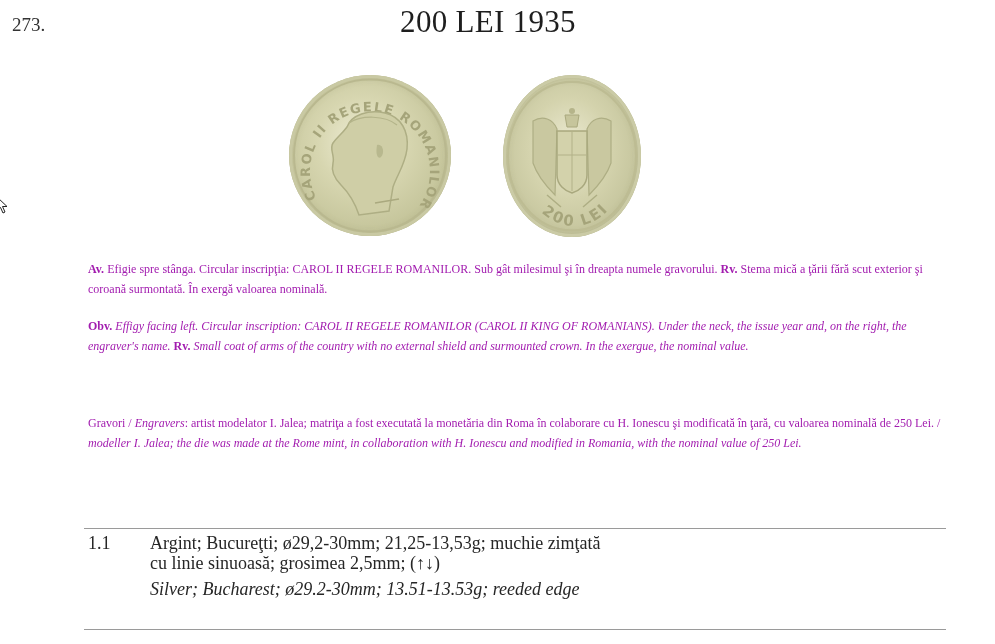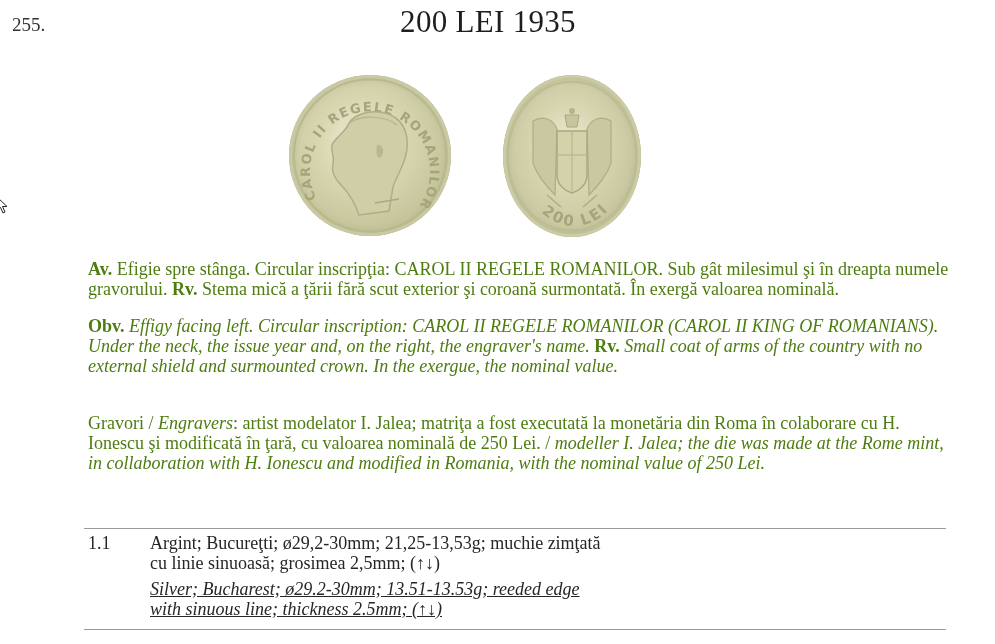--- a/index.html
+++ b/index.html
@@ -13,41 +13,41 @@
     .coin { position: absolute; border-radius: 50%; overflow: hidden; }
     .coin-obverse { left: 289px; top: 75px; width: 162px; height: 161px;
       background: radial-gradient(circle at 45% 42%, #efeed6 0%, #d7d6b0 35%, #c4c49a 70%, #b3b388 92%, #a9a97f 100%);
       box-shadow: inset 0 0 0 3px #c9c9a3, inset 0 0 10px rgba(120,120,80,0.45); }
     .coin-reverse { left: 503px; top: 75px; width: 138px; height: 162px;
       background: radial-gradient(ellipse at 48% 45%, #ecebd3 0%, #d4d3ad 40%, #c2c29a 75%, #b1b187 100%);
       box-shadow: inset 0 0 0 3px #cbcba6, inset 0 0 10px rgba(120,120,80,0.45); }
     .coin svg { position: absolute; left: 0; top: 0; width: 100%; height: 100%; }
     .coin-legend { font-family: "DejaVu Sans", sans-serif; font-weight: bold; fill: #a5a47a; }
     .cursor { position: absolute; left: -4px; top: 196px; width: 14px; height: 20px; }
-    .text-block { position: absolute; left: 88px; width: 862px; font-size: 18px; line-height: 20px; color: #4d7c0f; }
+    .text-block { position: absolute; left: 88px; width: 862px; font-size: 12px; line-height: 20px; color: #a21caf; }
     .description { top: 259px; }
     .engravers { top: 413px; }
     .para { margin: 0; }
     .para + .para { margin-top: 17px; }
     .en { font-style: italic; }
     b { font-weight: bold; font-style: normal; }
     .en b { font-style: normal; }
     .rule { position: absolute; left: 84px; width: 862px; height: 1px; background: #9a9a9a; }
     .rule-top { top: 528px; }
     .rule-bottom { top: 629px; }
     .variant { position: absolute; left: 88px; top: 533px; width: 862px; font-size: 18px; line-height: 20px; color: #262626; }
     .variant-id { position: absolute; left: 0; top: 0; }
     .variant-body { position: absolute; left: 62px; top: 0; width: 780px; }
     .variant-ro { margin: 0; }
-    .variant-en { margin: 6px 0 0 0; font-style: italic; text-decoration: underline; }
+    .variant-en { margin: 6px 0 0 0; font-style: italic; }
   </style>
 </head>
 <body>
 
-<div class="entry-number">255.</div>
+<div class="entry-number">273.</div>
 <div class="page-title">200 LEI 1935</div>
 
 <div class="coin coin-obverse">
   <svg viewBox="0 0 162 161">
     <defs>
       <path id="obvArc" d="M 30 128 A 60 60 0 1 1 132 128"></path>
     </defs>
     <circle cx="81" cy="80.5" r="76" fill="none" stroke="#b9b88f" stroke-width="2"></circle>
     <text class="coin-legend" font-size="13" letter-spacing="1.5">
       <textPath href="#obvArc" startOffset="2%">CAROL II REGELE ROMANILOR</textPath>
@@ -96,18 +96,17 @@
 
 <div class="variant">
   <div class="variant-id">1.1</div>
   <div class="variant-body">
     <p class="variant-ro">
       <span>Argint; Bucureţti; ø29,2-30mm; 21,25-13,53g; muchie zimţată</span><br>
       <span>cu linie sinuoasă; grosimea 2,5mm; (↑↓)</span>
     </p>
     <p class="variant-en">
       <span>Silver; Bucharest; ø29.2-30mm; 13.51-13.53g; reeded edge</span><br>
-      <span>with sinuous line; thickness 2.5mm; (↑↓)</span>
     </p>
   </div>
 </div>
 
 <div class="rule rule-bottom"></div>
 
 </body></html>

